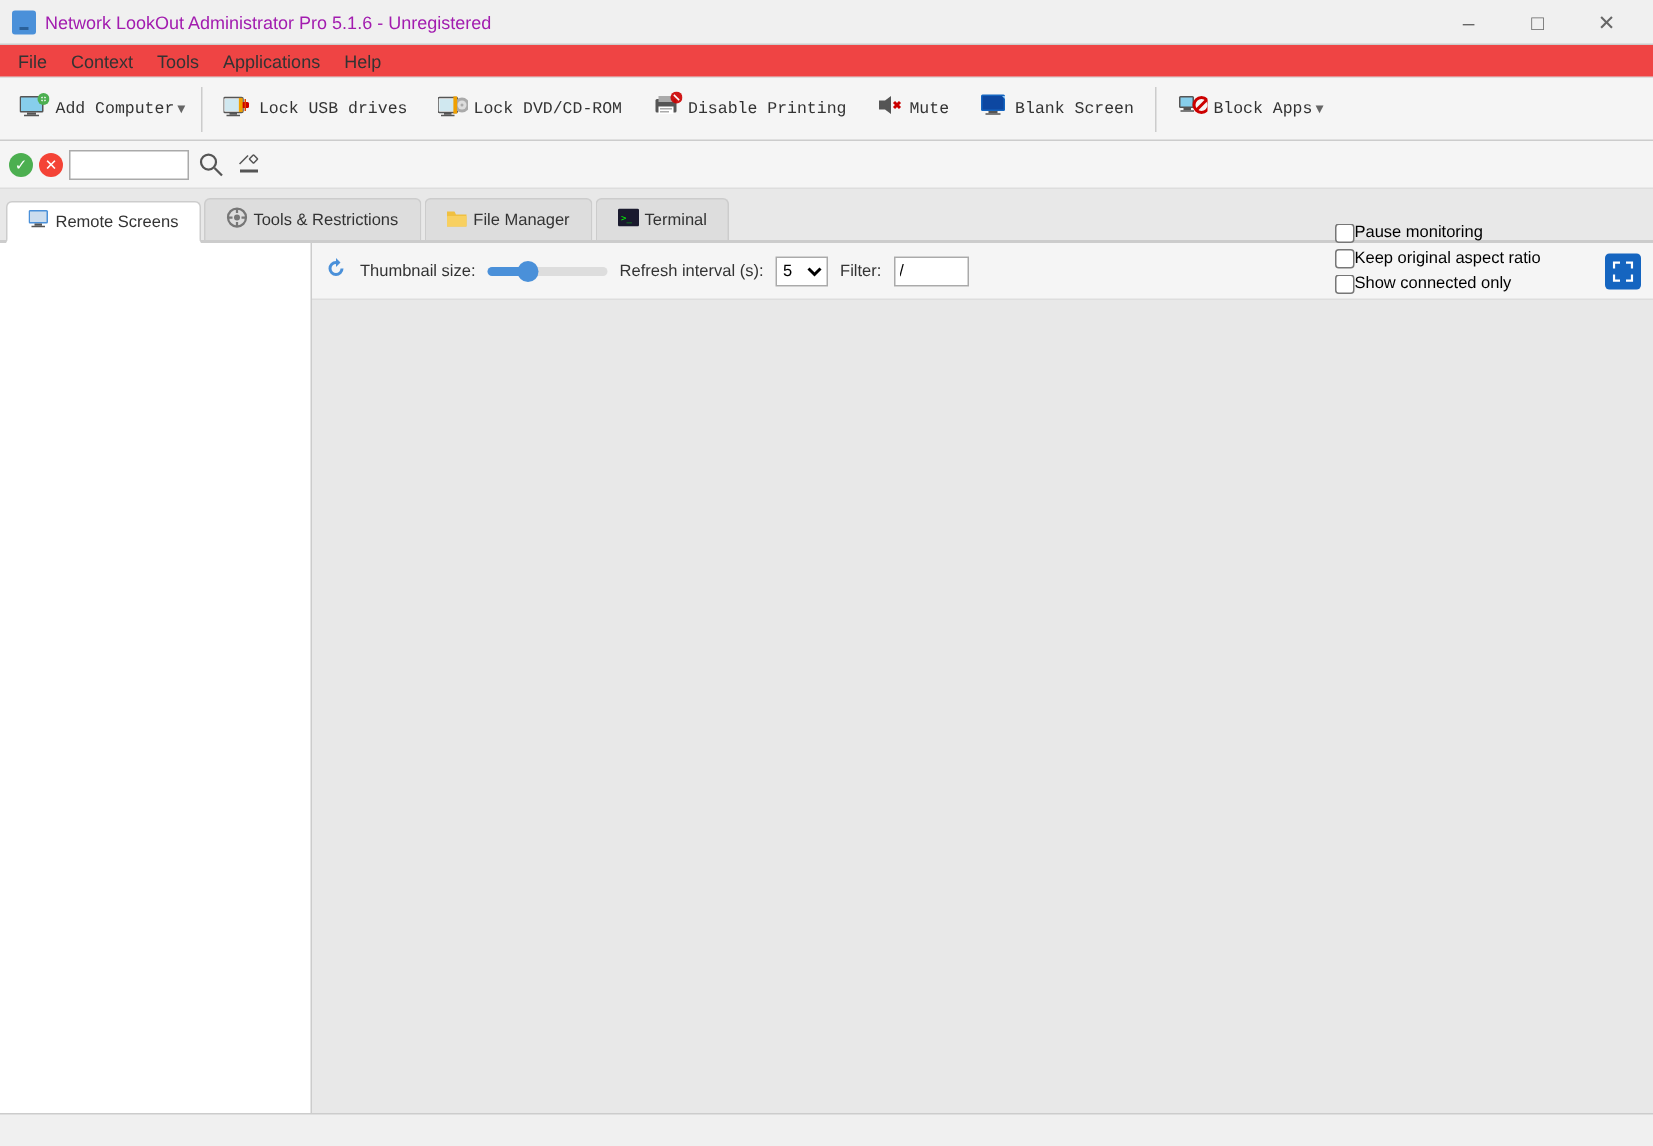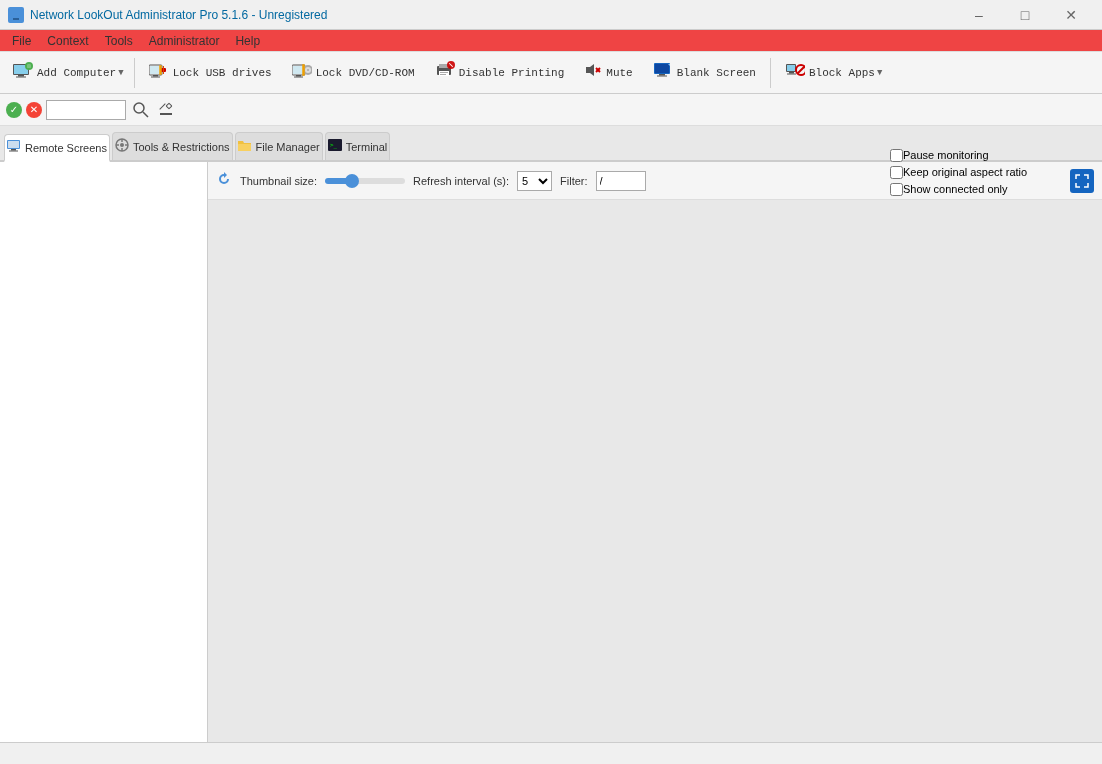--- a/index.html
+++ b/index.html
@@ -9,21 +9,21 @@
     #titlebar {
       background: #f0f0f0;
       height: 30px;
       display: flex;
       align-items: center;
       padding: 0 8px;
       border-bottom: 1px solid #ccc;
       user-select: none;
     }
     #titlebar .app-icon { width: 16px; height: 16px; margin-right: 6px; background: #4a90d9; border-radius: 2px; flex-shrink: 0; }
-    #titlebar .title { flex: 1; font-size: 12px; color: #0369a1; }
+    #titlebar .title { flex: 1; font-size: 12px; color: #a21caf; }
     #titlebar .win-controls { display: flex; gap: 0; }
     #titlebar .win-btn {
       width: 46px; height: 30px; display: flex; align-items: center; justify-content: center;
       font-size: 14px; cursor: pointer; color: #666;
     }
 
     
     #menubar {
       background: #ef4444;
       height: 22px;
@@ -88,21 +88,21 @@
       background: #e8e8e8;
       height: 36px;
       display: flex;
       align-items: flex-end;
       padding: 0 4px;
       border-bottom: 2px solid #ccc;
     }
     .tab {
       display: flex;
       align-items: center;
-      padding: 4px 2px;
+      padding: 4px 14px;
       cursor: pointer;
       border: 1px solid #ccc;
       border-bottom: none;
       border-radius: 4px 4px 0 0;
       font-size: 11px;
       color: #333;
       background: #ddd;
       margin-right: 2px;
       height: 28px;
       white-space: nowrap;
@@ -216,21 +216,21 @@
     <div class="win-btn">–</div>
     <div class="win-btn">□</div>
     <div class="win-btn close">✕</div>
   </div>
 </div>
 
 <div id="menubar">
   <div class="menu-item">File</div>
   <div class="menu-item">Context</div>
   <div class="menu-item">Tools</div>
-  <div class="menu-item">Administrator</div>
+  <div class="menu-item">Applications</div>
   <div class="menu-item">Help</div>
 </div>
 
 <div id="toolbar">
 
   <div class="toolbar-btn has-arrow">
     <span class="icon">
       <svg width="20" height="18" viewBox="0 0 20 18">
         <rect x="0" y="3" width="16" height="11" rx="1" fill="#555"></rect>
         <rect x="1" y="4" width="14" height="9" fill="#87ceeb"></rect>

